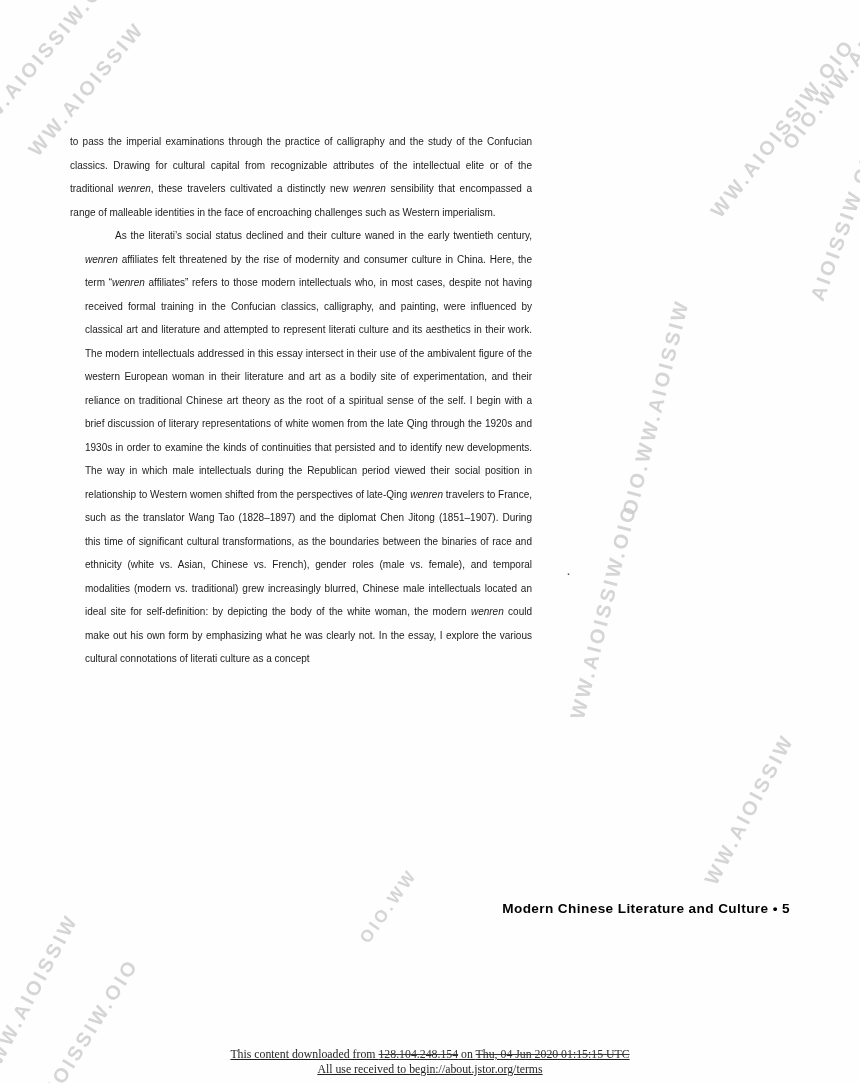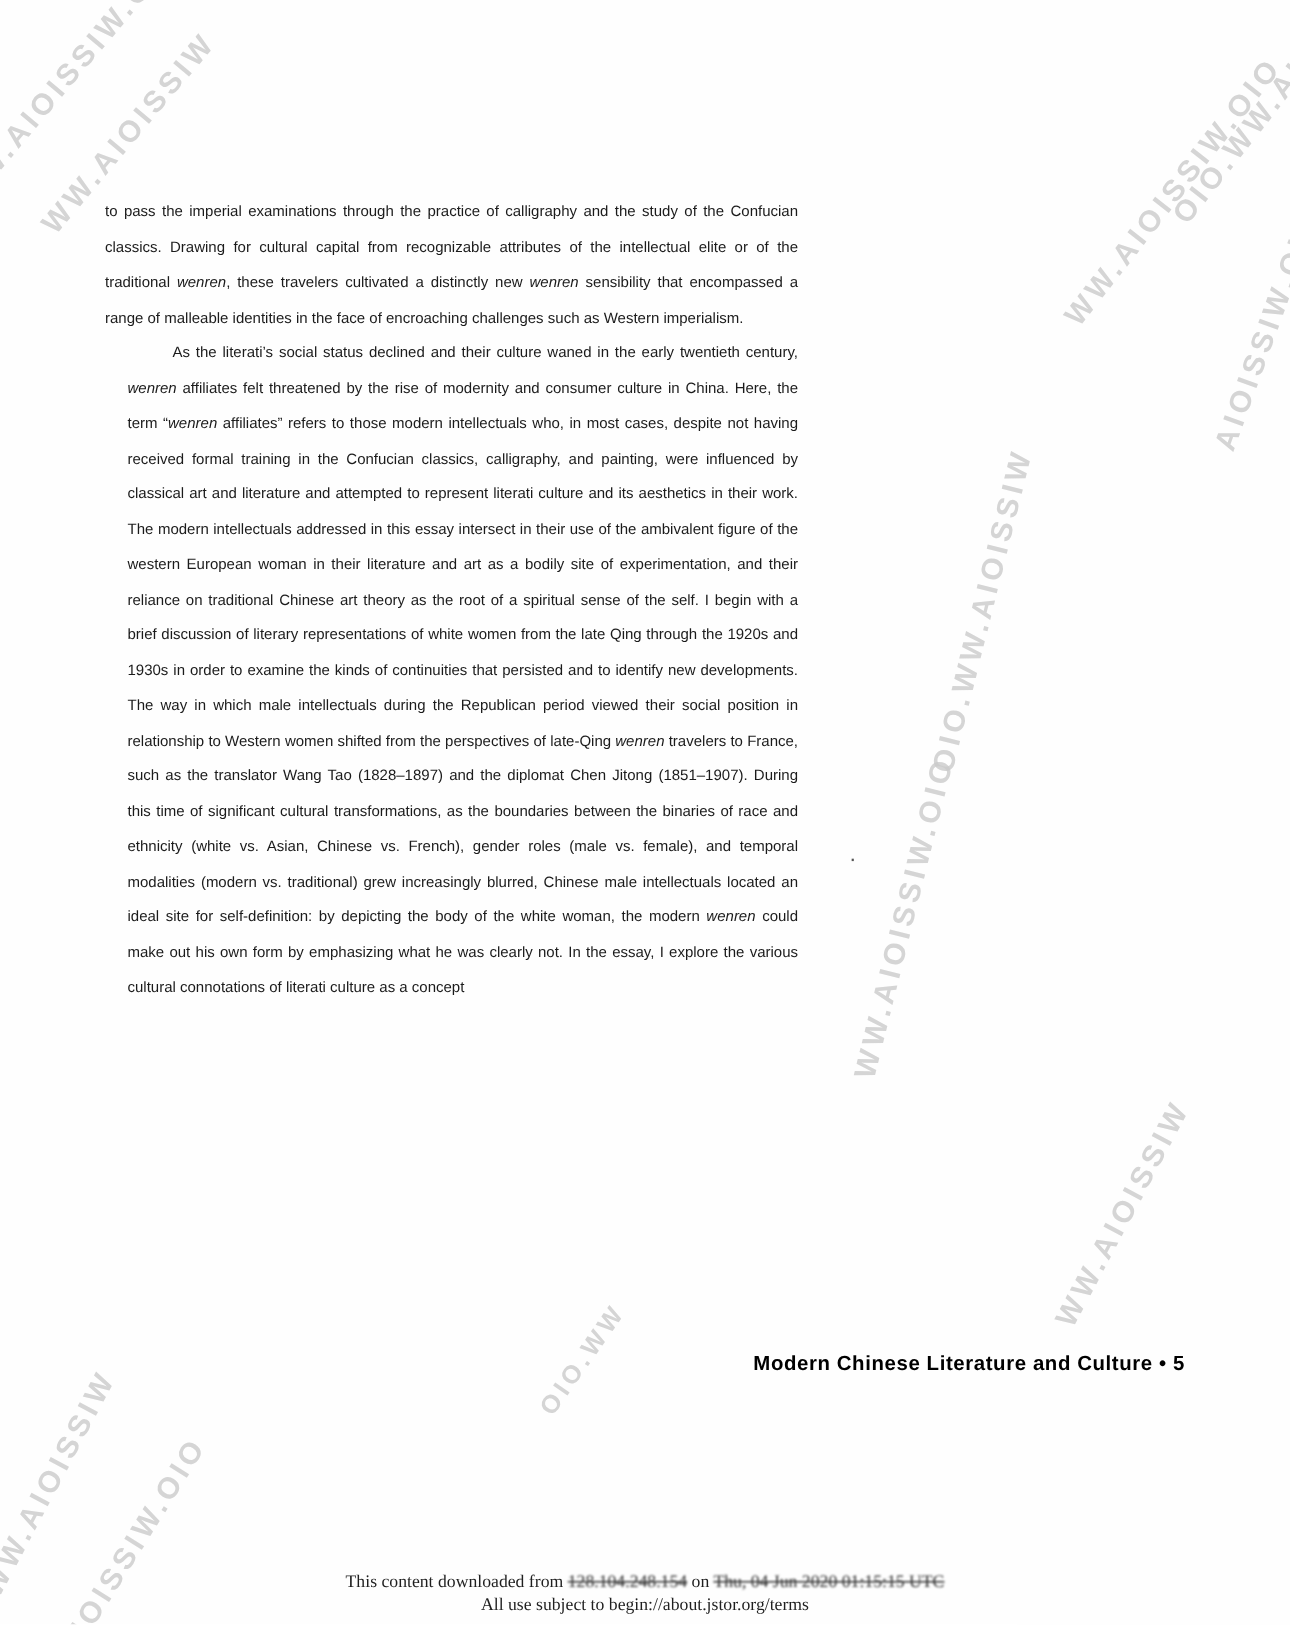--- a/index.html
+++ b/index.html
@@ -51,20 +51,21 @@
   }
   
   .jstor-note{
     position:absolute;
     top:1047px;left:0;width:860px;
     text-align:center;
     font-family:"Liberation Serif",serif;
     font-size:11.8px;
     line-height:15px;
     color:#1f1f1f;
+    text-decoration:underline;
   }
   .redacted{
     text-decoration:line-through;
     filter:blur(.6px);
     color:#333;
   }
   .terms-url{color:#1f1f1f;text-decoration:none;}
 </style>
 </head>
 <body>
@@ -89,16 +90,16 @@
       <p><span>to pass the imperial examinations through the practice of calligraphy and the study of the Confucian classics. Drawing for cultural capital from recognizable attributes of the intellectual elite or of the traditional </span><em>wenren</em><span>, these travelers cultivated a distinctly new </span><em>wenren</em><span> sensibility that encompassed a range of malleable identities in the face of encroaching challenges such as Western imperialism.</span></p>
       <p class="indent"><span>As the literati’s social status declined and their culture waned in the early twentieth century, </span><em>wenren</em><span> affiliates felt threatened by the rise of modernity and consumer culture in China. Here, the term “</span><em>wenren</em><span> affiliates” refers to those modern intellectuals who, in most cases, despite not having received formal training in the Confucian classics, calligraphy, and painting, were influenced by classical art and literature and attempted to represent literati culture and its aesthetics in their work. The modern intellectuals addressed in this essay intersect in their use of the ambivalent figure of the western European woman in their literature and art as a bodily site of experimentation, and their reliance on traditional Chinese art theory as the root of a spiritual sense of the self. I begin with a brief discussion of literary representations of white women from the late Qing through the 1920s and 1930s in order to examine the kinds of continuities that persisted and to identify new developments. The way in which male intellectuals during the Republican period viewed their social position in relationship to Western women shifted from the perspectives of late-Qing </span><em>wenren</em><span> travelers to France, such as the translator Wang Tao (1828–1897) and the diplomat Chen Jitong (1851–1907). During this time of significant cultural transformations, as the boundaries between the binaries of race and ethnicity (white vs. Asian, Chinese vs. French), gender roles (male vs. female), and temporal modalities (modern vs. traditional) grew increasingly blurred, Chinese male intellectuals located an ideal site for self-definition: by depicting the body of the white woman, the modern </span><em>wenren</em><span> could make out his own form by emphasizing what he was clearly not. In the essay, I explore the various cultural connotations of literati culture as a concept</span></p>
     </main>
 
   <div class="scan-dot">·</div>
 
   <div class="running-footer"><span>Modern Chinese Literature and Culture • 5</span></div>
 
   <div class="jstor-note">
     <div class="jstor-line1"><span>This content downloaded from </span><span class="redacted">128.104.248.154</span><span> on </span><span class="redacted">Thu, 04 Jun 2020 01:15:15 UTC</span></div>
-    <div class="jstor-line2"><span>All use subject to </span><span class="terms-url">begin://about.jstor.org/terms</span></div>
+    <div class="jstor-line2"><span>All use received to </span><span class="terms-url">begin://about.jstor.org/terms</span></div>
   </div>
 
 </div>
 
 </body></html>

